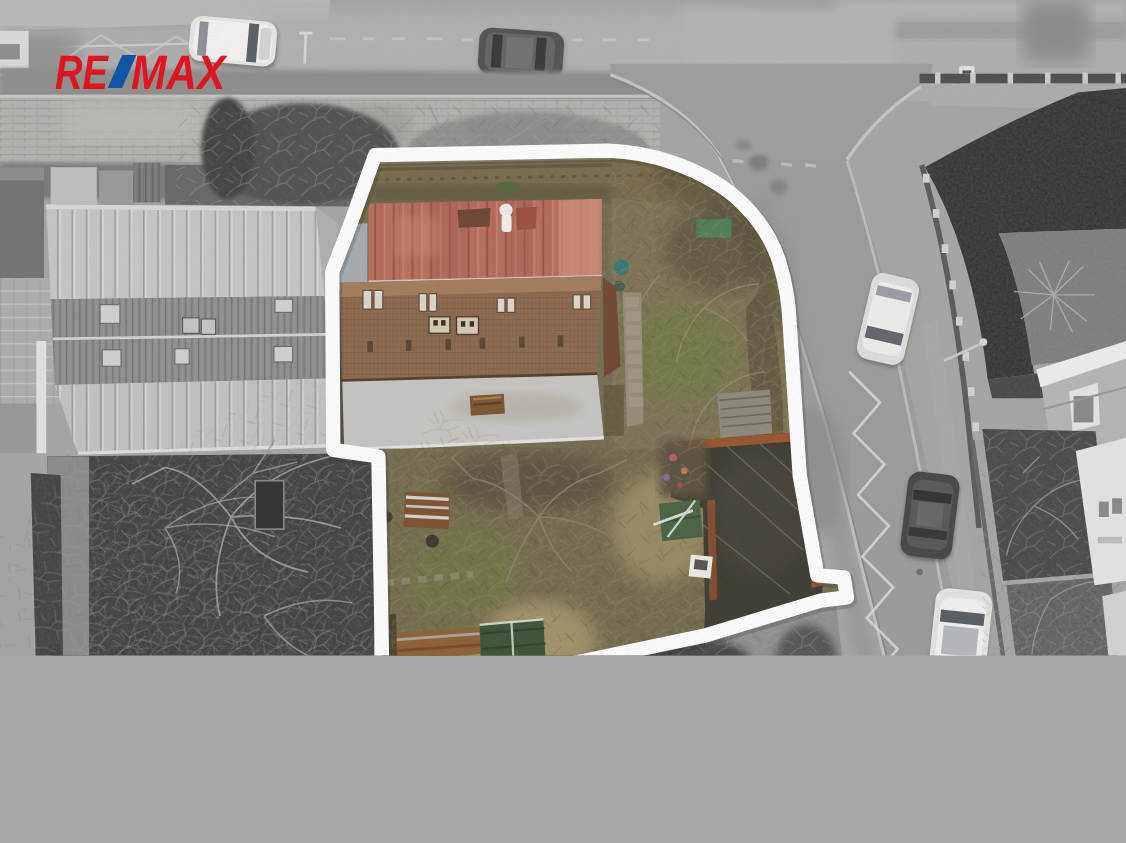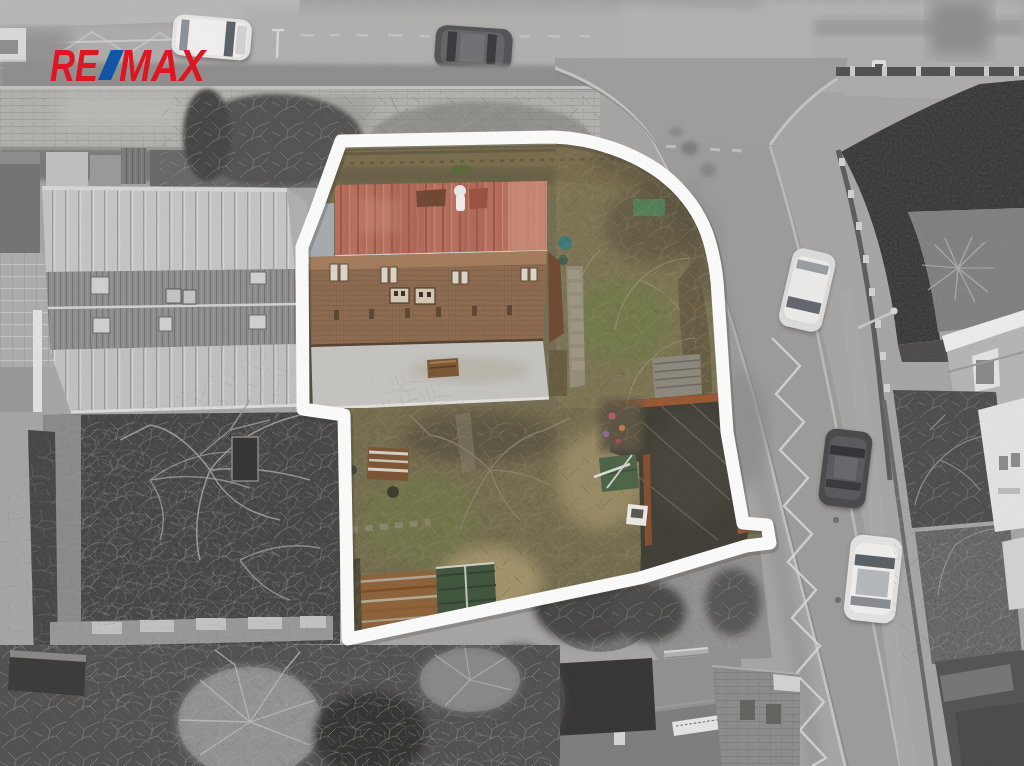--- a/index.html
+++ b/index.html
@@ -1,16 +1,16 @@
 <!DOCTYPE html>
 <html><head>
 <meta charset="utf-8">
 <style>
 html,body{margin:0;padding:0;background:#a8a8a8;}
-#wrap{position:relative;width:1024px;height:766px;overflow:hidden;font-family:"Liberation Sans",sans-serif;}
+#wrap{position:relative;width:1024px;height:596px;overflow:hidden;font-family:"Liberation Sans",sans-serif;}
 svg{display:block;}
 </style>
 </head>
 <body>
 <div id="wrap">
 <svg width="1024" height="766" viewBox="0 0 1024 766" xmlns="http://www.w3.org/2000/svg">
 <defs>
   <filter id="fol" color-interpolation-filters="sRGB" x="-5%" y="-5%" width="110%" height="110%">
     <feTurbulence type="fractalNoise" baseFrequency="0.35" numOctaves="3" seed="11" result="n"></feTurbulence>
     <feColorMatrix in="n" type="matrix" values="0 0 0 0 0.56  0 0 0 0 0.55  0 0 0 0 0.54  0 0 0 0.55 0" result="sp"></feColorMatrix>

